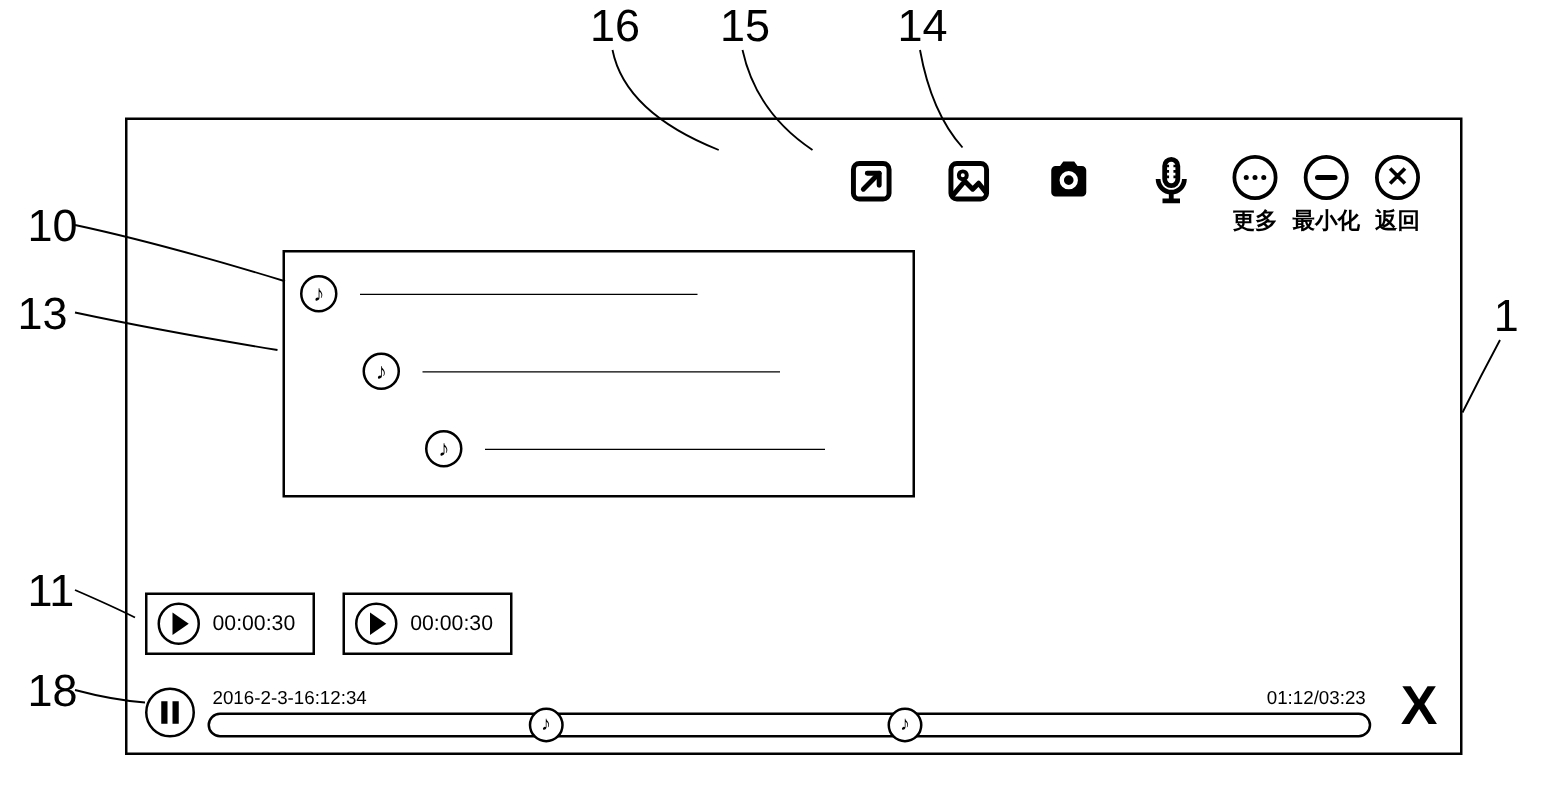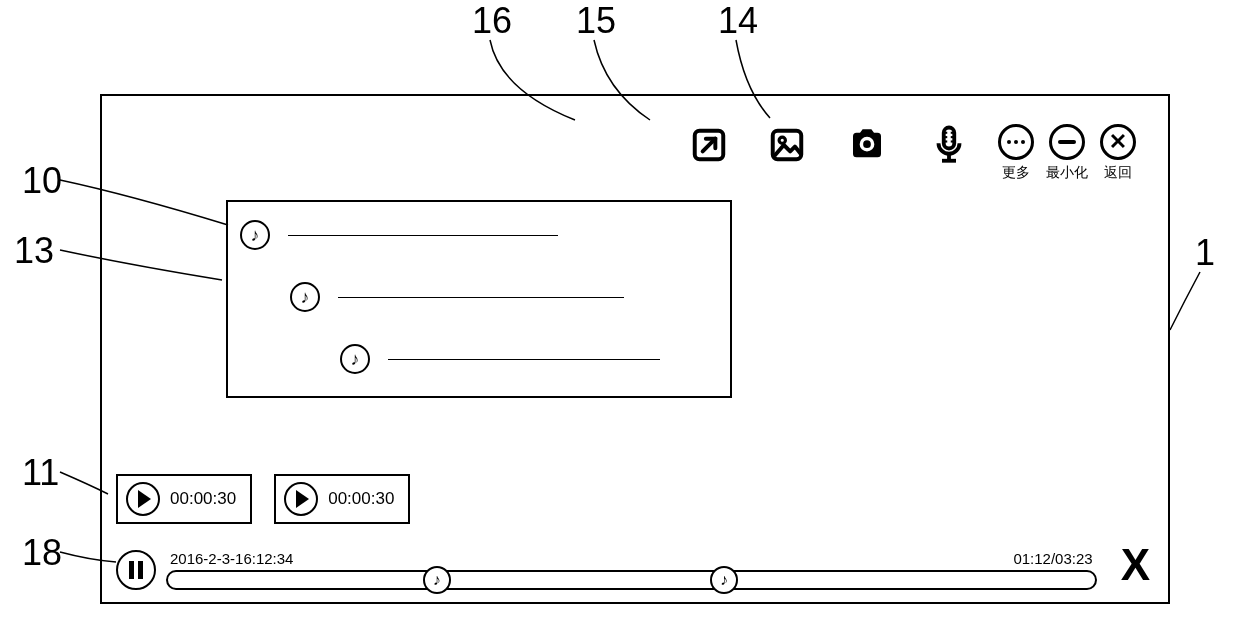--- a/index.html
+++ b/index.html
@@ -23,21 +23,21 @@
       gap: 28px;
     }
     .toolbar-icons { display: flex; align-items: center; gap: 40px; }
     .toolbar-window { display: flex; align-items: flex-start; gap: 12px; }
     .window-btn { display: flex; flex-direction: column; align-items: center; gap: 4px; }
     .window-btn-circle {
       width: 36px; height: 36px; border: 3px solid #000; border-radius: 50%;
       display: flex; align-items: center; justify-content: center;
       position: relative;
     }
-    .window-btn-label { font-size: 14px; font-weight: normal; }
+    .window-btn-label { font-size: 18px; font-weight: bold; }
     .more-dots { display: flex; gap: 3px; }
     .more-dots span { width: 4px; height: 4px; background: #000; border-radius: 50%; }
     .minimize-bar { width: 18px; height: 4px; background: #000; border-radius: 2px; }
     .close-x { font-size: 22px; font-weight: bold; line-height: 1; }
     
     .icon-svg { width: 38px; height: 38px; }
     .icon-svg-lg { width: 42px; height: 42px; }
     
     .panel {
       position: absolute;

